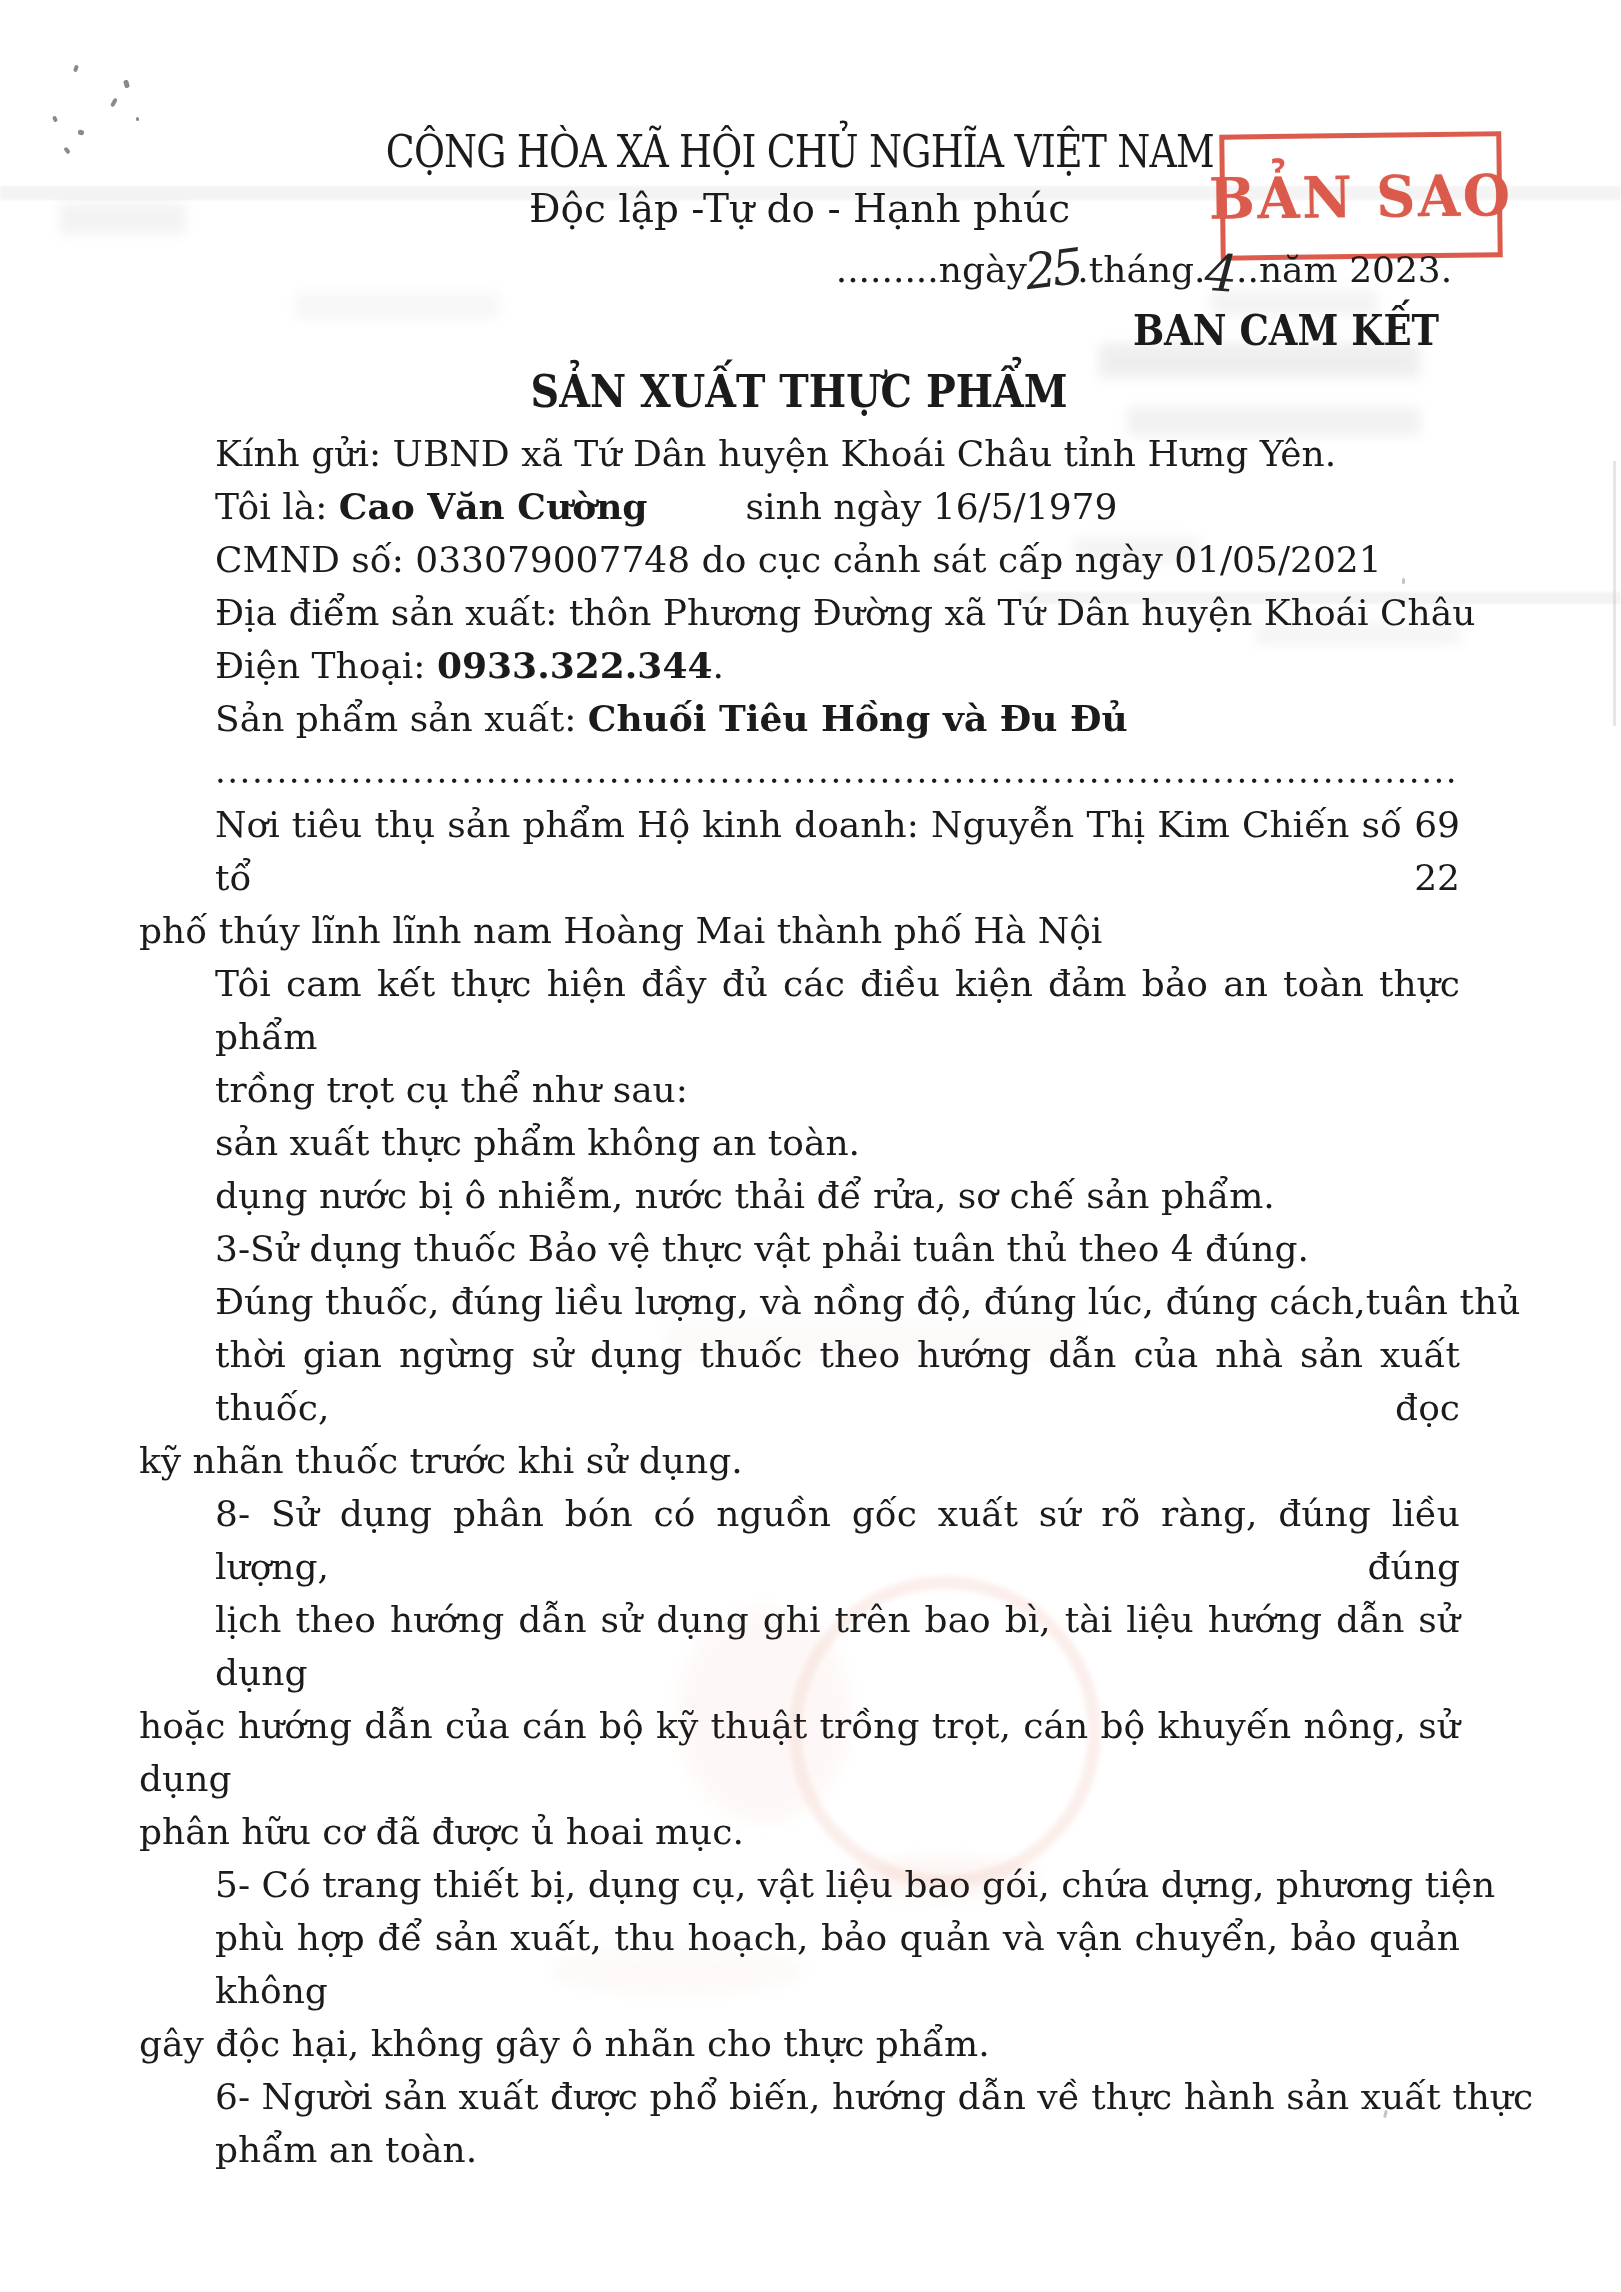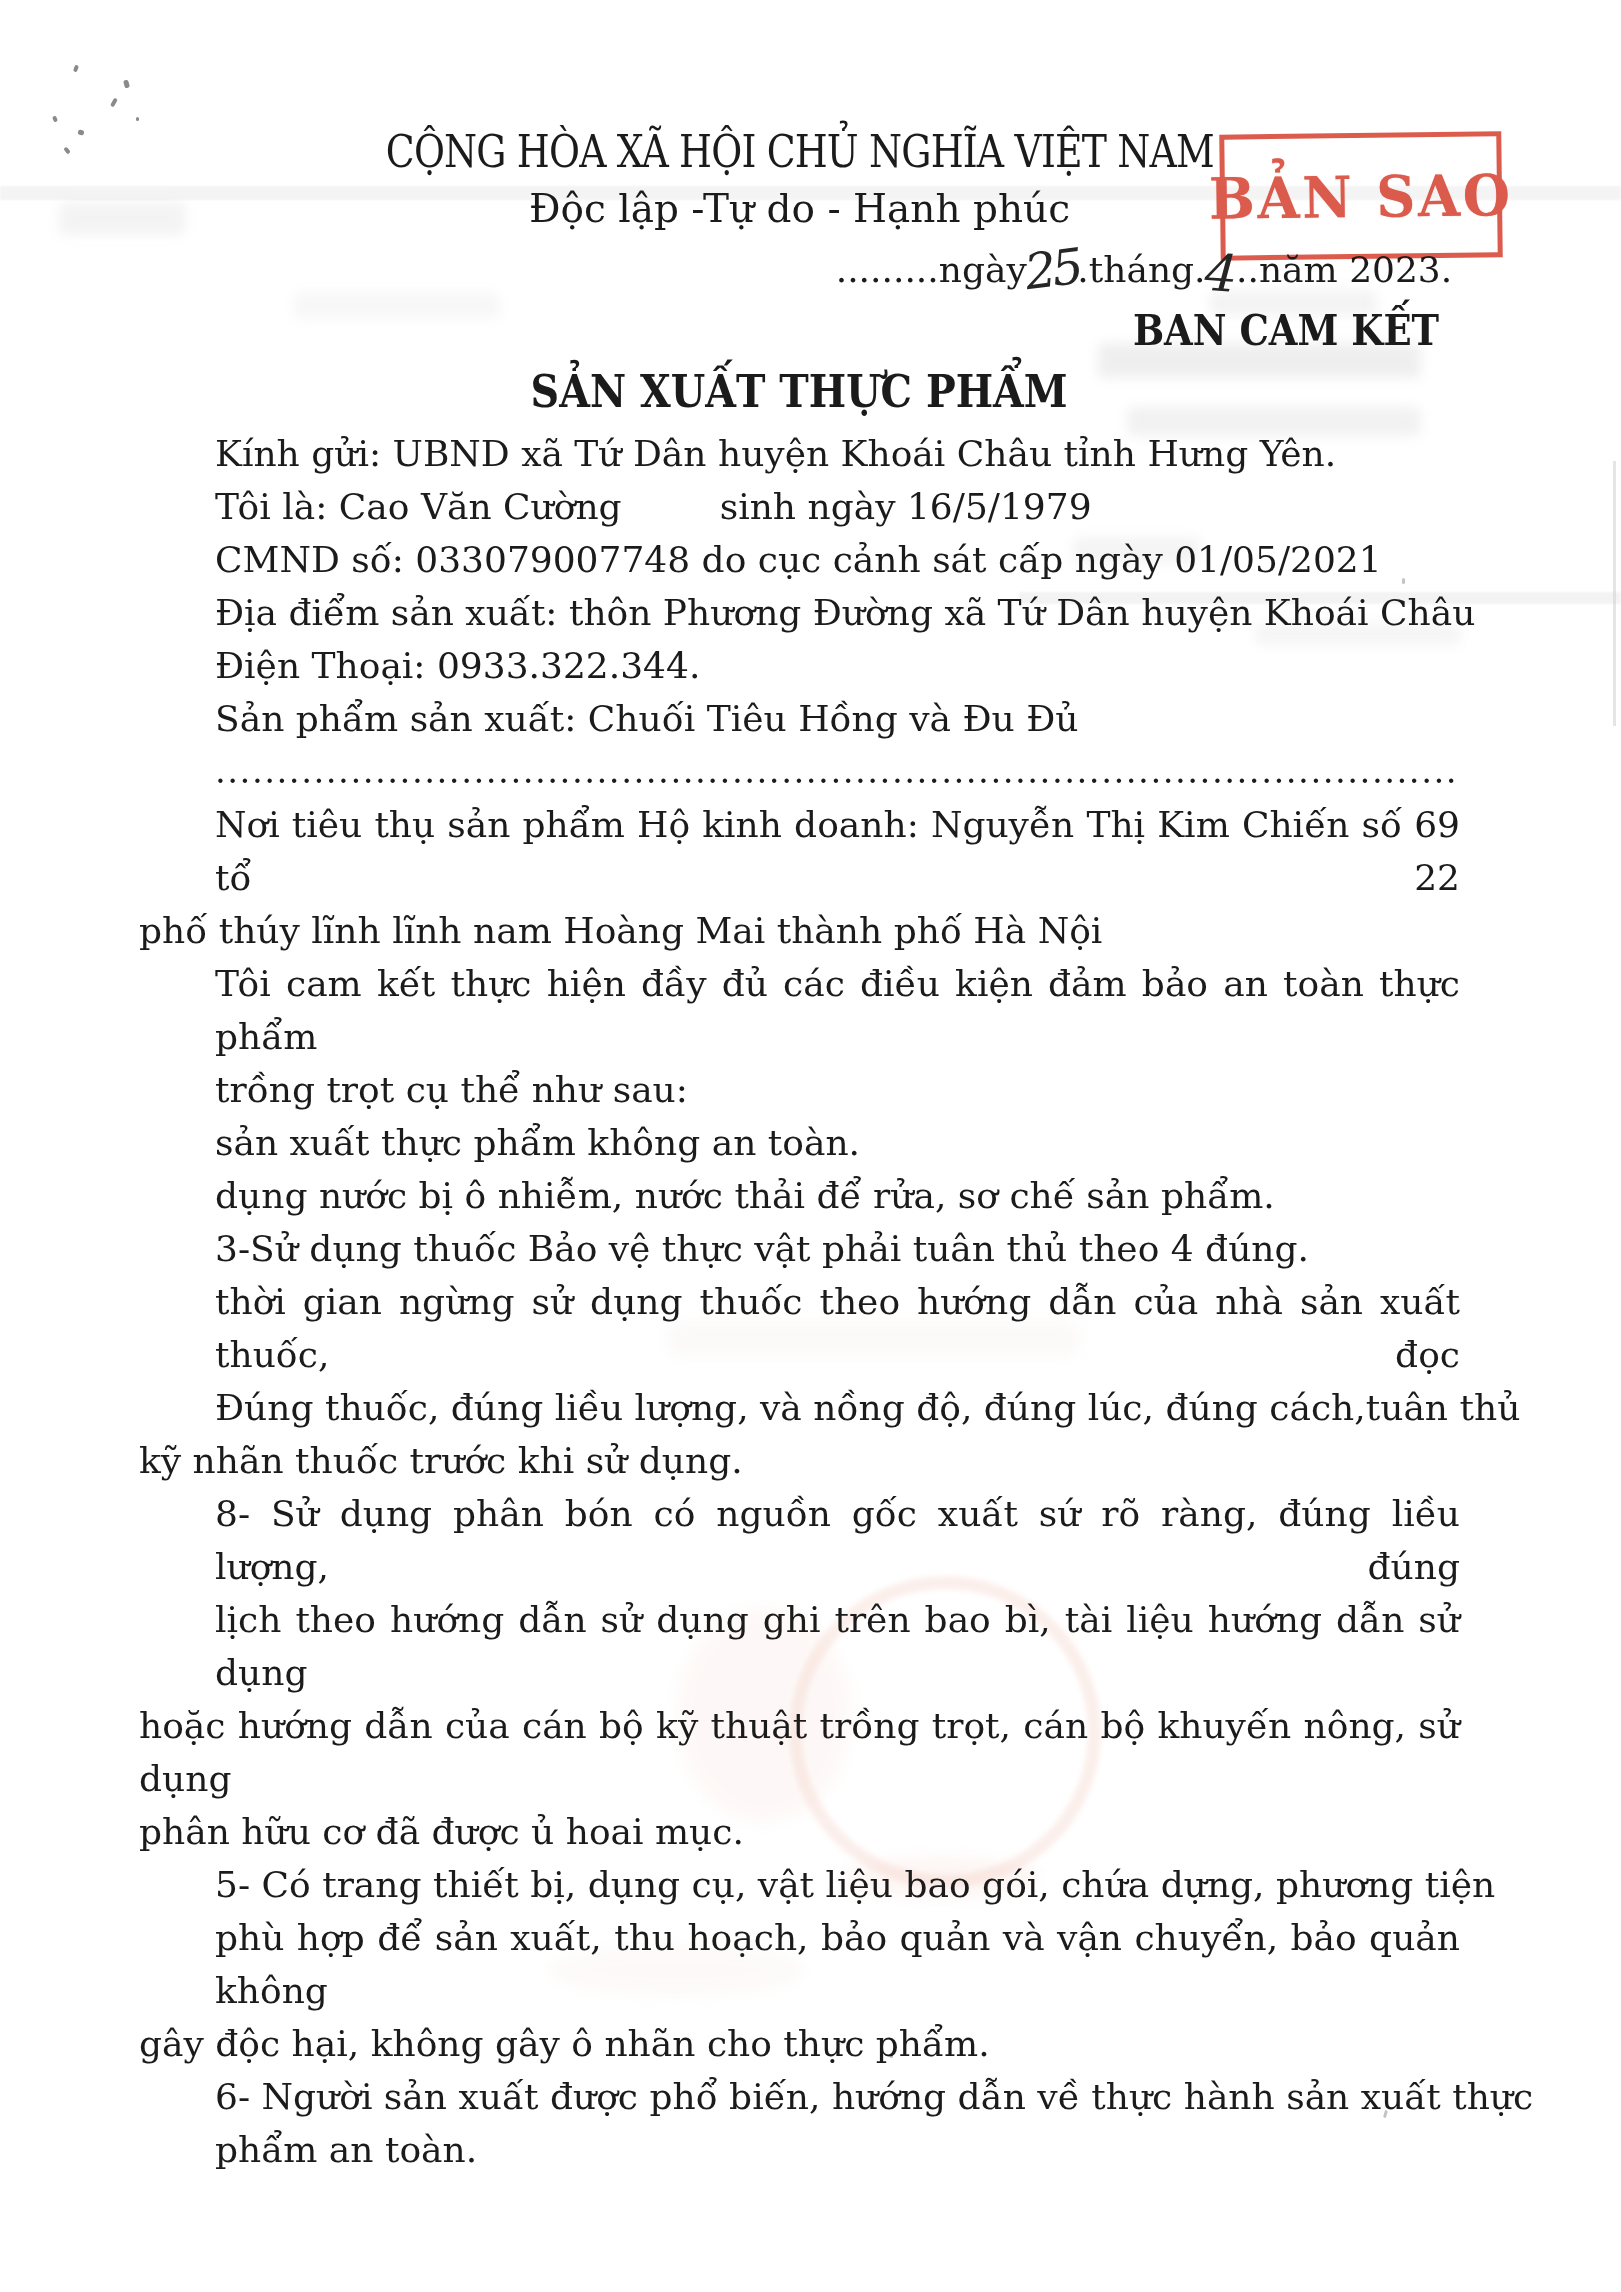--- a/index.html
+++ b/index.html
@@ -38,21 +38,21 @@
   .title2{
     text-align:center;font-weight:bold;font-size:45px;line-height:59px;white-space:nowrap;
   }
   .title1 .condense,.title2 .condense{display:inline-block;transform:scaleX(.88);transform-origin:center;}
   .body-lines{margin-top:5.9px;font-size:36px;}
   .line{
     line-height:53px;min-height:53px;white-space:nowrap;
   }
   .line.indent{padding-left:76px;}
   .line.justify{white-space:normal;text-align:justify;text-align-last:justify;}
-  .line .b{font-weight:normal;}
+  .line .b{font-weight:bold;}
   .line .gap{display:inline-block;}
   .line.dots{overflow:hidden;letter-spacing:1.5px;font-size:34px;}
   
   .stamp{
     position:absolute;left:1220px;top:133px;width:272px;height:116px;
     border:5.9px solid #d94f40;
     display:flex;align-items:center;justify-content:center;
     transform:rotate(-.7deg);
     opacity:.93;
     background:rgba(255,255,255,0);
@@ -137,22 +137,22 @@
         <div class="line indent"><span>Điện Thoại: </span><span class="b">0933.322.344</span><span>.</span></div>
         <div class="line indent"><span>Sản phẩm sản xuất: </span><span class="b">Chuối Tiêu Hồng và Đu Đủ</span></div>
         <div class="line indent dots"><span>......................................................................................................................................................</span></div>
         <div class="line indent justify"><span>Nơi tiêu thụ sản phẩm Hộ kinh doanh: Nguyễn Thị Kim Chiến số 69 tổ 22</span></div>
         <div class="line"><span>phố thúy lĩnh lĩnh nam Hoàng Mai thành phố Hà Nội</span></div>
         <div class="line indent justify"><span>Tôi cam kết thực hiện đầy đủ các điều kiện đảm bảo an toàn thực phẩm</span></div>
         <div class="line indent"><span>trồng trọt cụ thể như sau:</span></div>
         <div class="line indent"><span>sản xuất thực phẩm không an toàn.</span></div>
         <div class="line indent"><span>dụng nước bị ô nhiễm, nước thải để rửa, sơ chế sản phẩm.</span></div>
         <div class="line indent"><span>3-Sử dụng thuốc Bảo vệ thực vật phải tuân thủ theo 4 đúng.</span></div>
+        <div class="line indent"><span>Đúng thuốc, đúng liều lượng, và nồng độ, đúng lúc, đúng cách,tuân thủ</span></div>
         <div class="line indent justify"><span>thời gian ngừng sử dụng thuốc theo hướng dẫn của nhà sản xuất thuốc, đọc</span></div>
-        <div class="line indent"><span>Đúng thuốc, đúng liều lượng, và nồng độ, đúng lúc, đúng cách,tuân thủ</span></div>
         <div class="line"><span>kỹ nhãn thuốc trước khi sử dụng.</span></div>
         <div class="line indent justify"><span>8- Sử dụng phân bón có nguồn gốc xuất sứ rõ ràng, đúng liều lượng, đúng</span></div>
         <div class="line indent justify"><span>lịch theo hướng dẫn sử dụng ghi trên bao bì, tài liệu hướng dẫn sử dụng</span></div>
         <div class="line justify"><span>hoặc hướng dẫn của cán bộ kỹ thuật trồng trọt, cán bộ khuyến nông, sử dụng</span></div>
         <div class="line"><span>phân hữu cơ đã được ủ hoai mục.</span></div>
         <div class="line indent"><span>5- Có trang thiết bị, dụng cụ, vật liệu bao gói, chứa dựng, phương tiện</span></div>
         <div class="line indent justify"><span>phù hợp để sản xuất, thu hoạch, bảo quản và vận chuyển, bảo quản không</span></div>
         <div class="line"><span>gây độc hại, không gây ô nhãn cho thực phẩm.</span></div>
         <div class="line indent"><span>6- Người sản xuất được phổ biến, hướng dẫn về thực hành sản xuất thực</span></div>
         <div class="line indent"><span>phẩm an toàn.</span></div>

